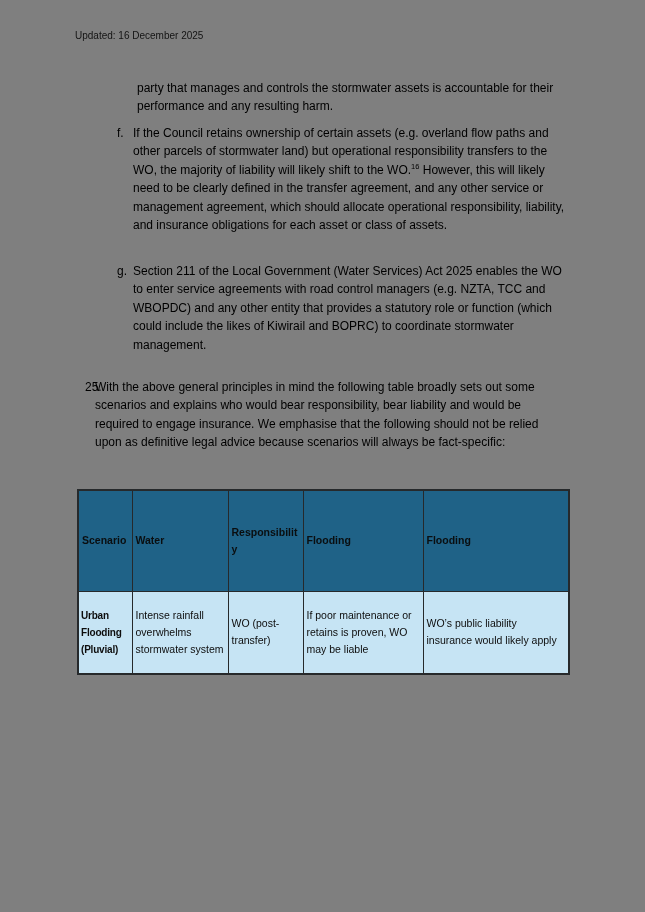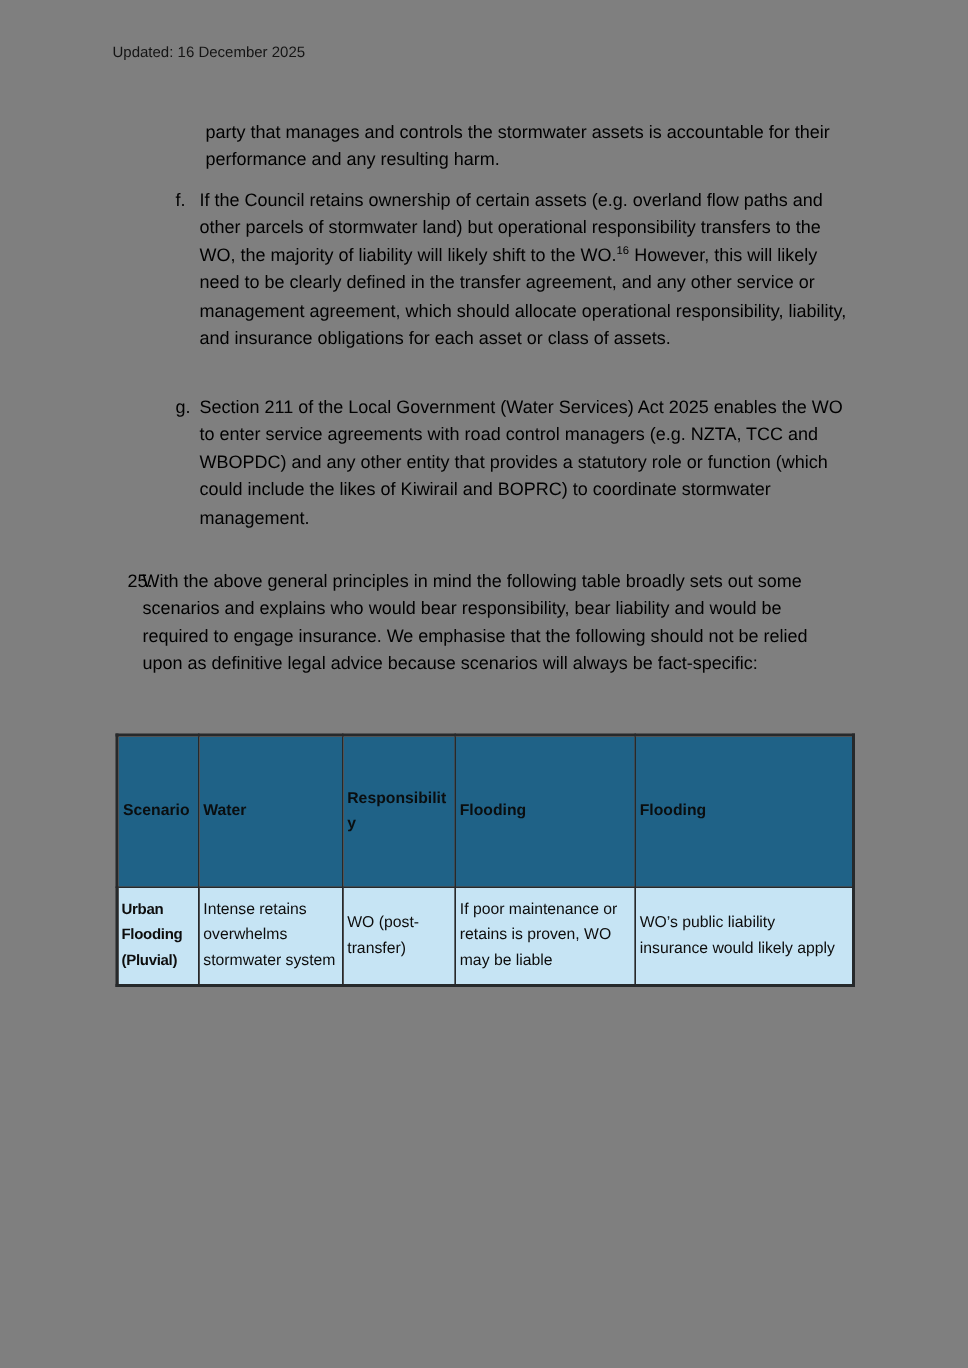--- a/index.html
+++ b/index.html
@@ -46,21 +46,21 @@
     text-align: left;
     overflow-wrap: break-word;
     white-space: pre-line;
     overflow: hidden;
   }
   .scenario-table thead tr { height: 101px; margin-top: 34px; }
   .scenario-table thead th {
     background: #1f6287;
     font-weight: bold; color: #0a0e10;
   }
-  .scenario-table tr.row-urban { height: 66px; }
+  .scenario-table tr.row-urban { height: 83px; }
   .scenario-table tr.row-urban td { background: #c6e4f4; }
   .scenario-table tr.row-river { height: 99px; }
   .scenario-table tr.row-river td { background: transparent; }
   .scenario-table td.scen {
     font-weight: bold; padding: 2px 2px;
     font-size: 10px; letter-spacing: -0.2px;
     overflow-wrap: normal;
   }
 </style>
 </head>
@@ -102,21 +102,21 @@
         <th>Responsibility</th>
         <th>Flooding</th>
         <th>Flooding</th>
       </tr>
     </thead>
     <tbody>
       <tr class="row-urban">
         <td class="scen">Urban
 Flooding
 (Pluvial)</td>
-        <td>Intense retains overwhelms stormwater system</td>
+        <td>Intense rainfall overwhelms stormwater system</td>
         <td>WO (post-transfer)</td>
         <td>If poor maintenance or retains is proven, WO may be liable</td>
         <td>WO’s public liability insurance would likely apply</td>
       </tr>
     </tbody>
   </table>
 
 </div>
 
 </body></html>

